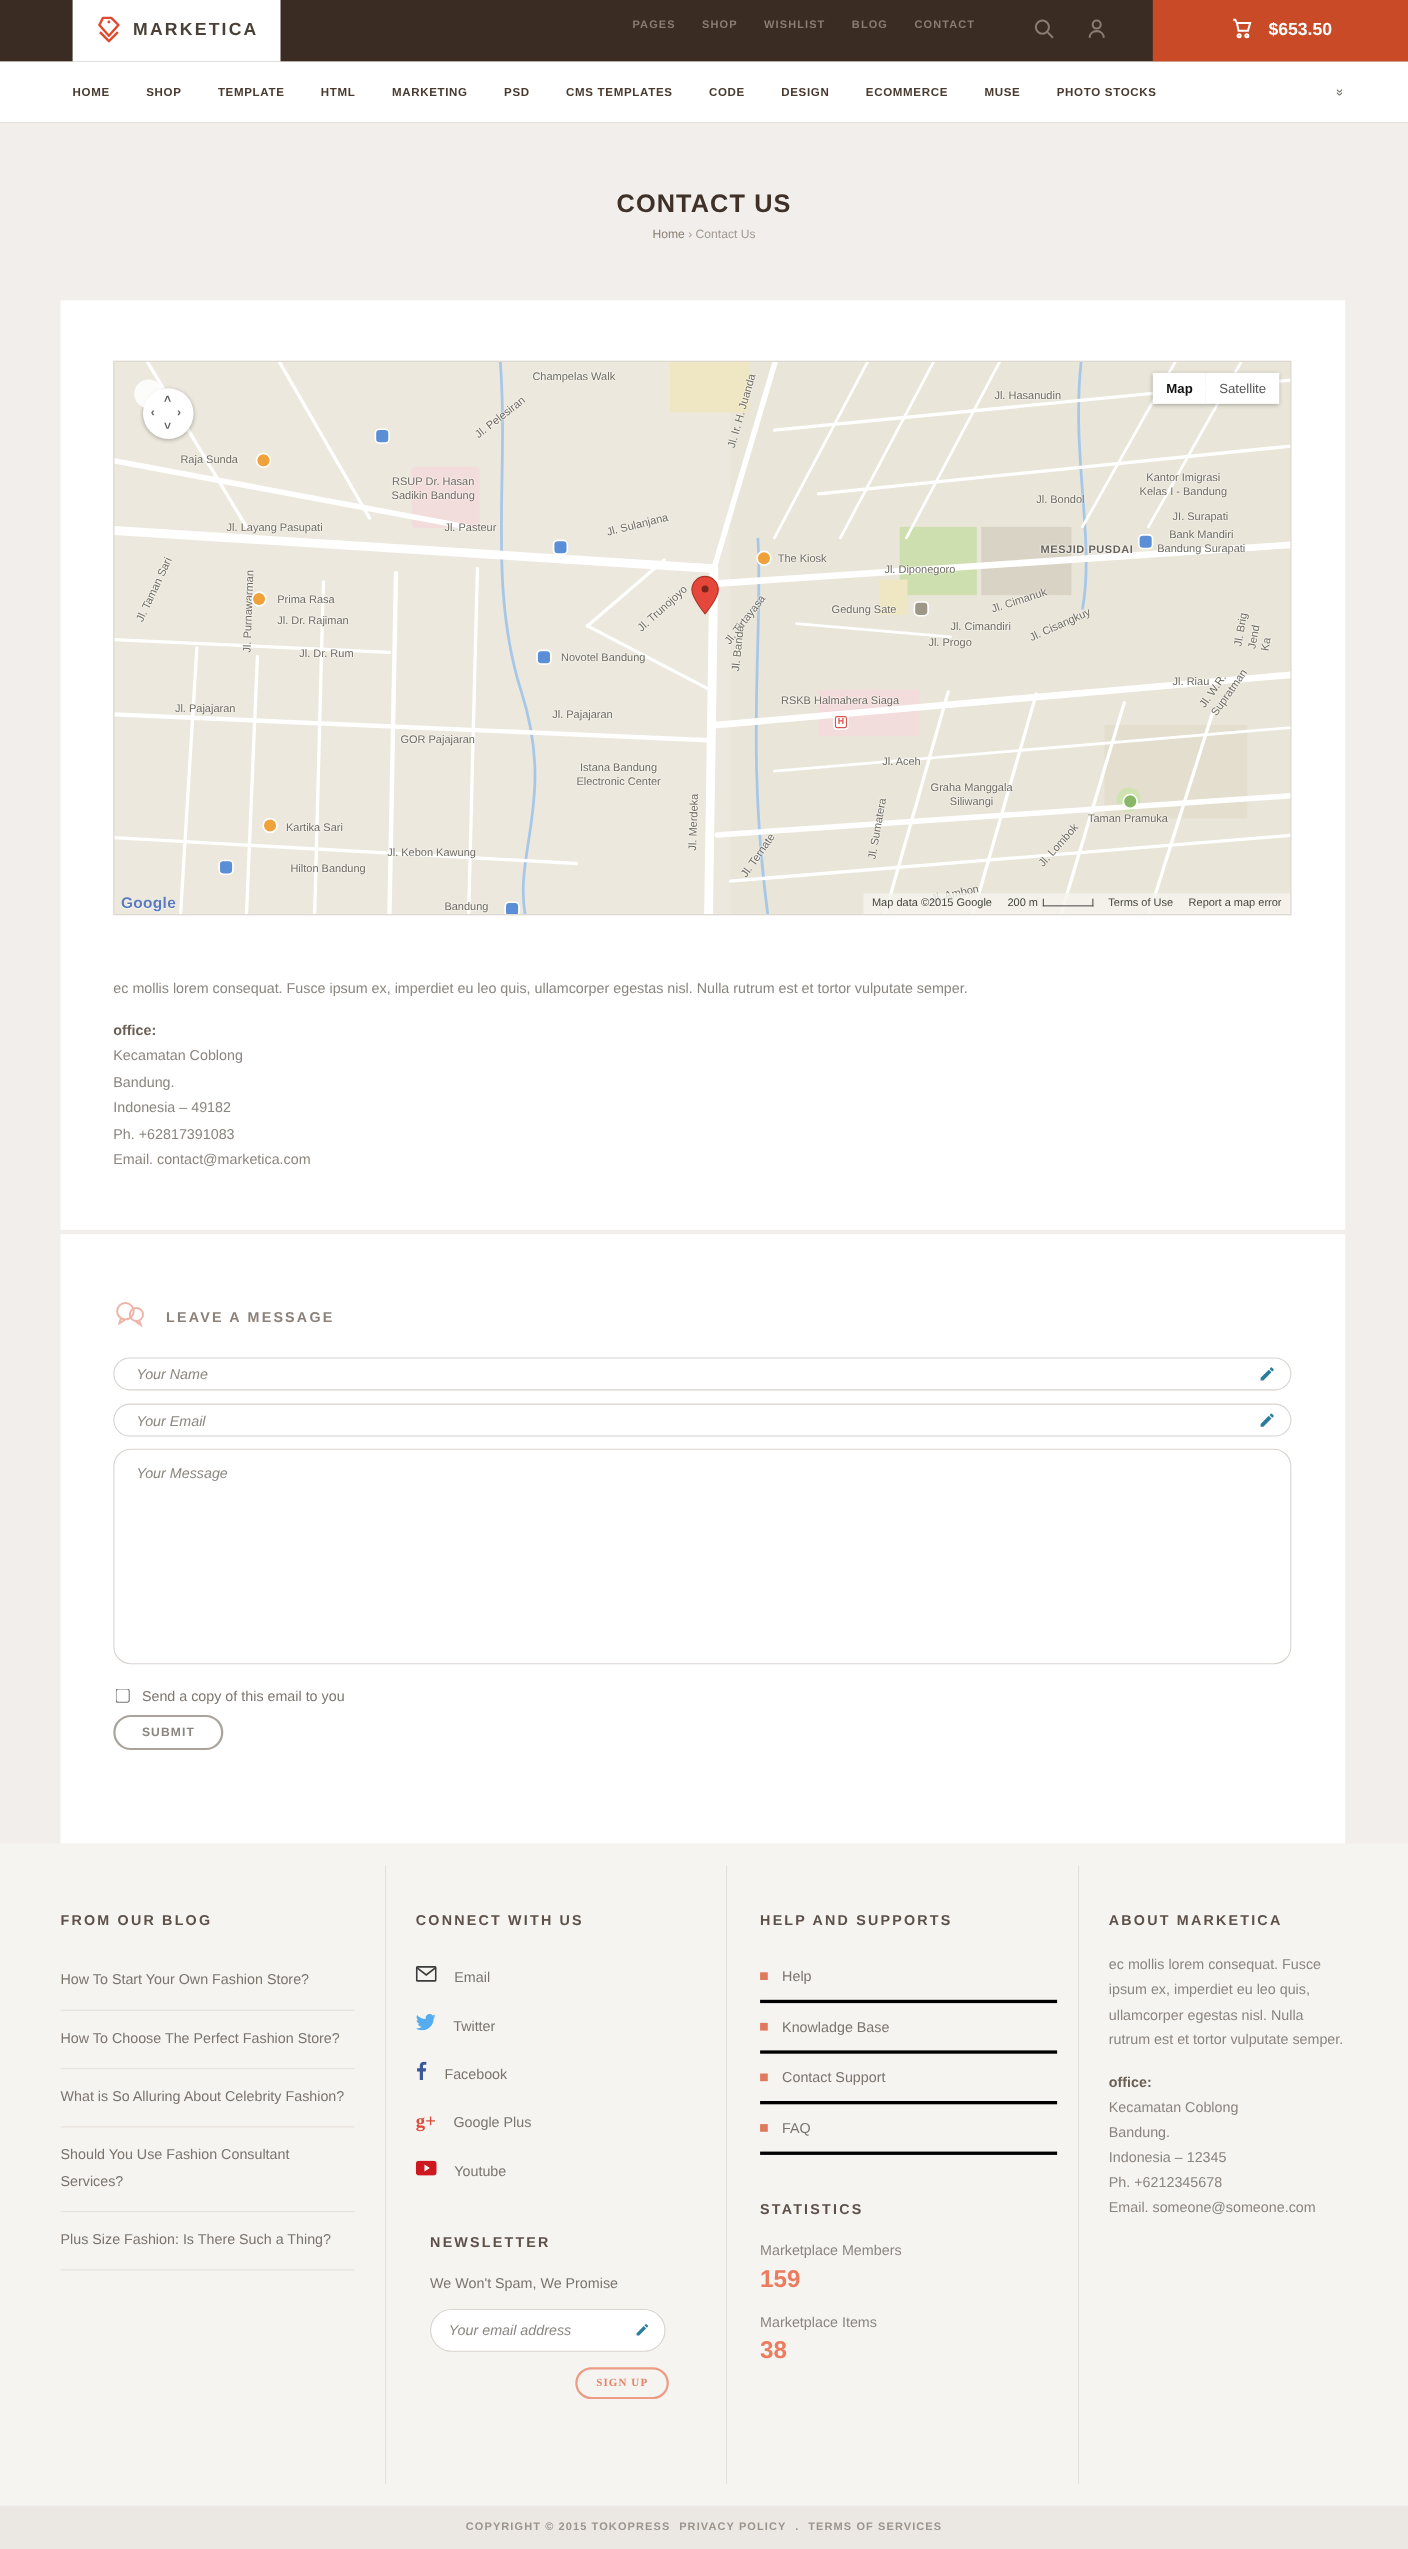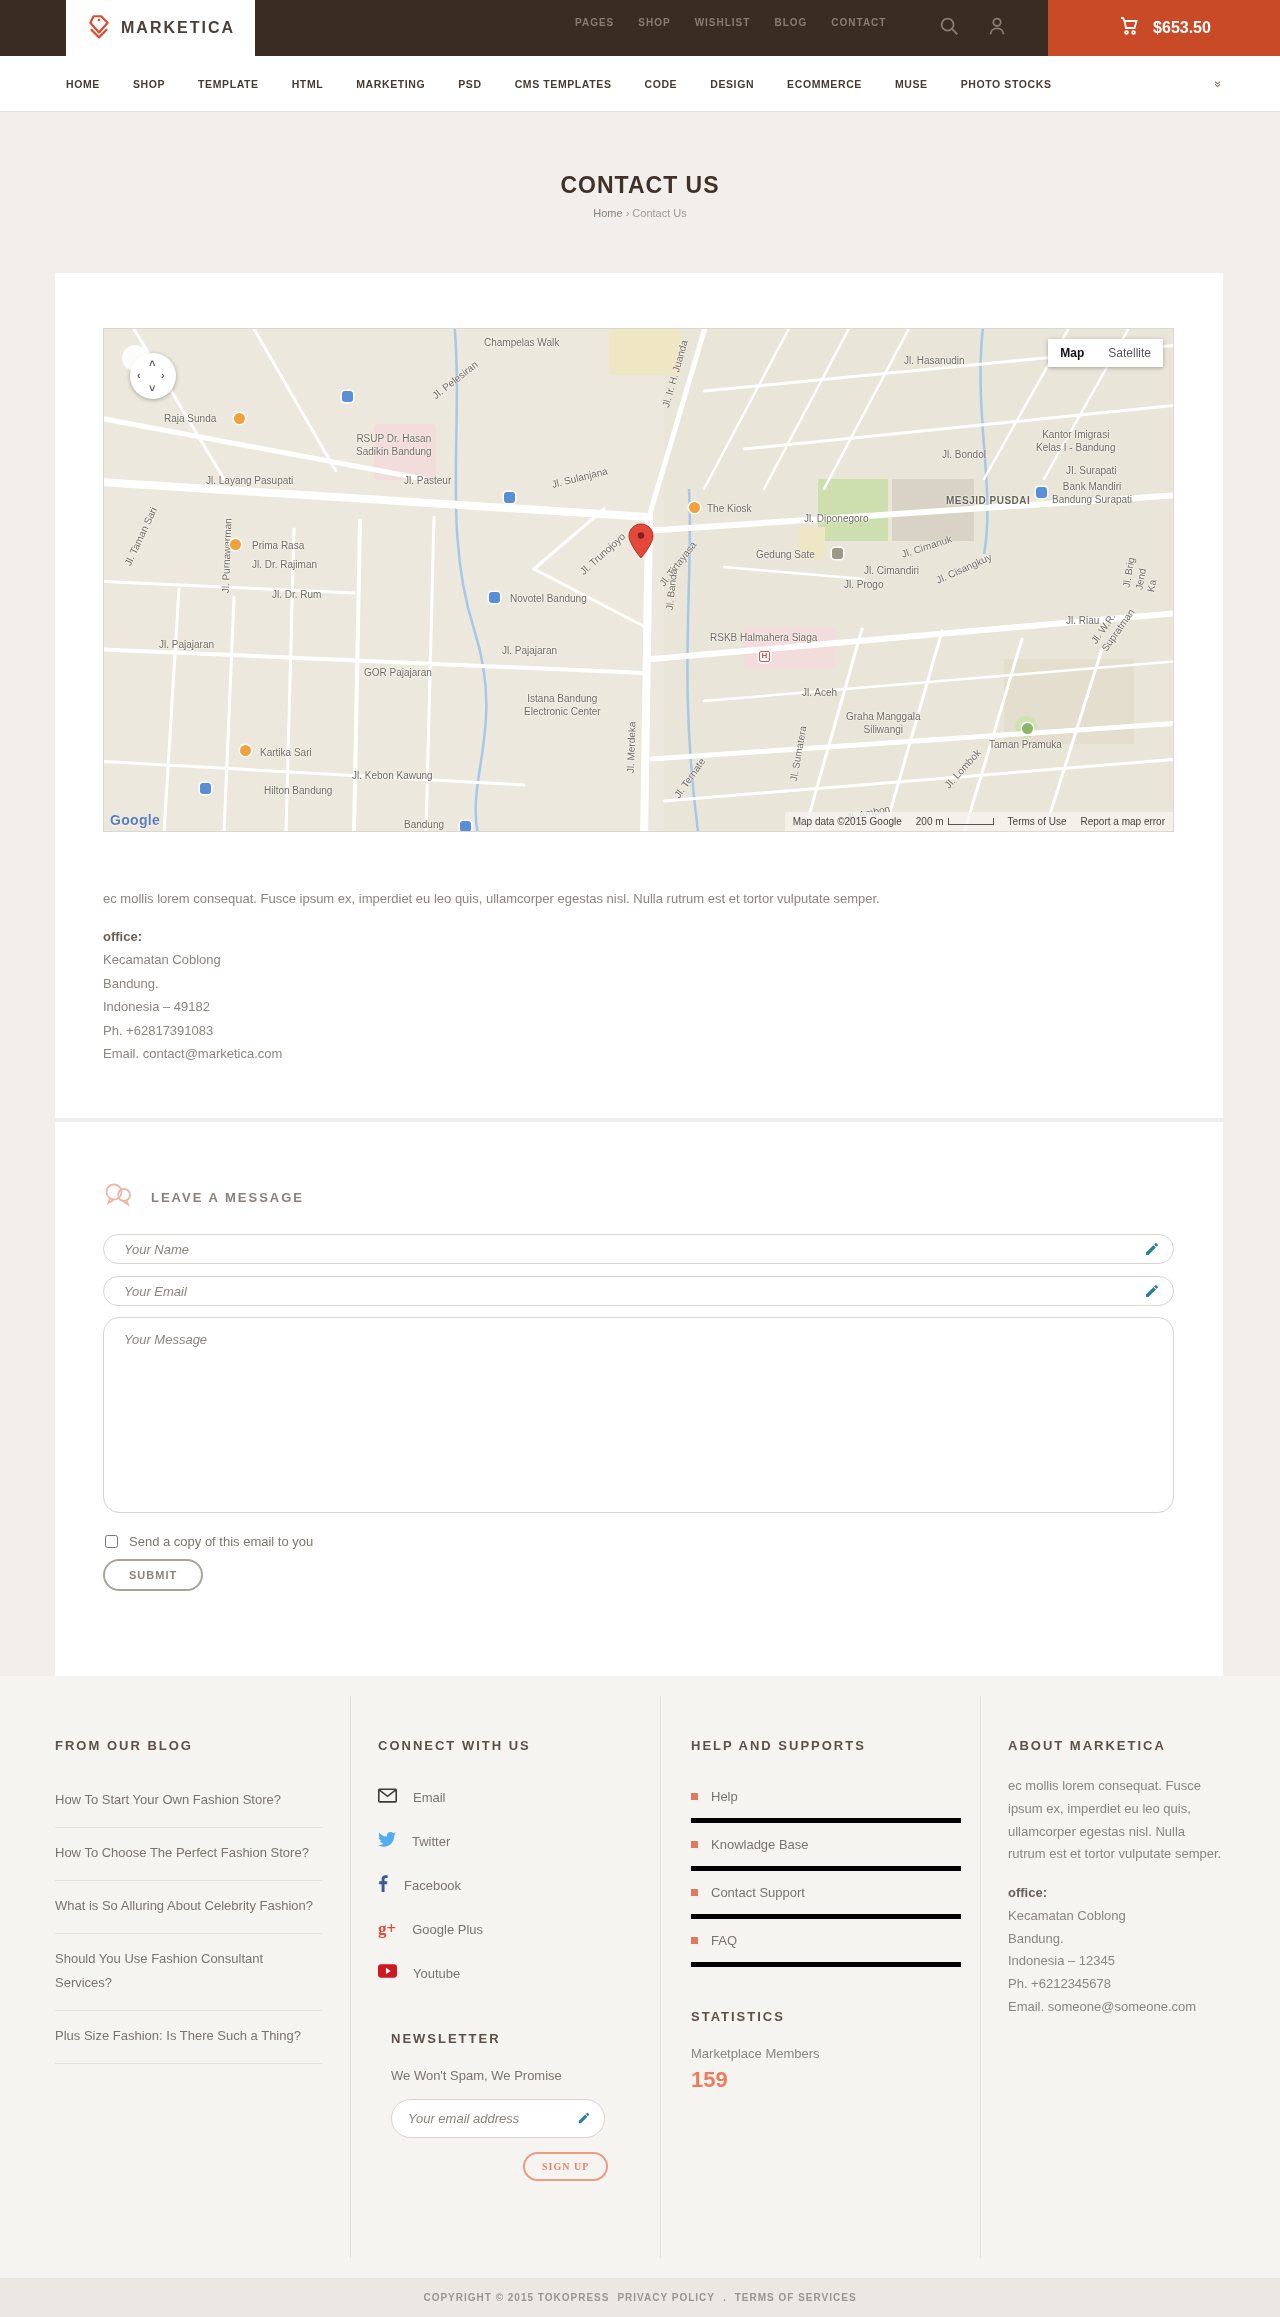--- a/index.html
+++ b/index.html
@@ -85,21 +85,21 @@
   .col-about { left:1008px; width:215px; }
   .blog-item { display:block; padding:13px 0 15px; border-bottom:1px solid #e5e1dc; font-size:13px; line-height:1.85; color:#7b746d; text-decoration:none; cursor:pointer; }
   .connect-row { display:flex; align-items:center; gap:16px; height:44px; cursor:pointer; }
   .connect-row span.lbl { font-size:13px; color:#7b746d; }
   .newsletter { margin-top:36px;margin-left:13px; }
   .newsletter .tagline { font-size:13px; color:#7b746d; margin-bottom:16px; }
   .nl-wrap { position:relative; width:214px; }
   .nl-input { width:214px; height:39px; border:1px solid #d8d4cf; border-radius:999px; padding:0 34px 0 16px; font-size:13px; outline:none; background:#fff; font-family:"Liberation Sans", sans-serif; }
   .nl-input::placeholder { font-style:italic; color:#8a857f; }
   .signup-btn { margin:14px 0 0 132px; border:2px solid #eb9c83; background:transparent; border-radius:999px; padding:7px 17px; font-size:10px; font-weight:bold; letter-spacing:1px; color:#e8826a; cursor:pointer; font-family:Liberation Serif, serif; }
-  .help-row { display:flex; align-items:center; gap:13px; padding:14px 0; border-bottom:5px solid #000000; cursor:pointer; }
+  .help-row { display:flex; align-items:center; gap:13px; padding:14px 0; border-bottom:3px solid #000000; cursor:pointer; }
   .help-row .bullet { width:7px; height:7px; background:#df7a5e; flex:0 0 auto; }
   .help-row .lbl { font-size:13px; color:#7b746d; }
   .stats { margin-top:42px; }
   .stat-label { font-size:13px; color:#8b857f; margin-top:18px; }
   .stat-value { font-size:22px; font-weight:bold; color:#ec7c5f; margin-top:6px; }
   .about-text { font-size:13px; line-height:1.75; color:#8b857f; }
   .about-office { margin-top:16px; font-size:13px; line-height:1.75; color:#8b857f; }
   .about-office .office-label { font-weight:bold; color:#6b5f55; }
 
   .copyright { position:absolute; left:0; top:2278px; width:1280px; height:39px; background:#ebe8e4; display:flex; align-items:center; justify-content:center; gap:8px; font-size:10px; font-weight:bold; letter-spacing:1px; color:#9b948d; }
@@ -475,20 +475,24 @@
         </div>
 
       <div class="stats">
         <h4>STATISTICS</h4>
 
           <div>
             <div class="stat-label">Marketplace Members</div>
             <div class="stat-value">159</div>
           </div>
 
+          <div>
+            <div class="stat-label">Marketplace Items</div>
+            <div class="stat-value">38</div>
+          </div>
 
       </div>
     </div>
 
     <div class="fcol col-about">
       <h4>ABOUT MARKETICA</h4>
       <p class="about-text">ec mollis lorem consequat. Fusce ipsum ex, imperdiet eu leo quis, ullamcorper egestas nisl. Nulla rutrum est et tortor vulputate semper.</p>
       <div class="about-office">
         <div class="office-label">office:</div>
         <div>Kecamatan Coblong</div>

